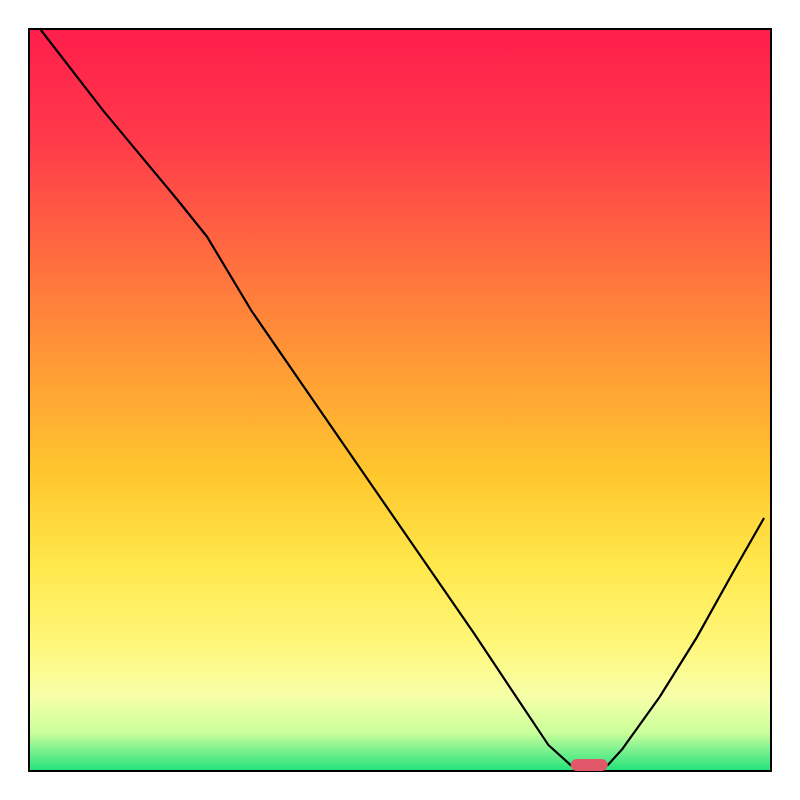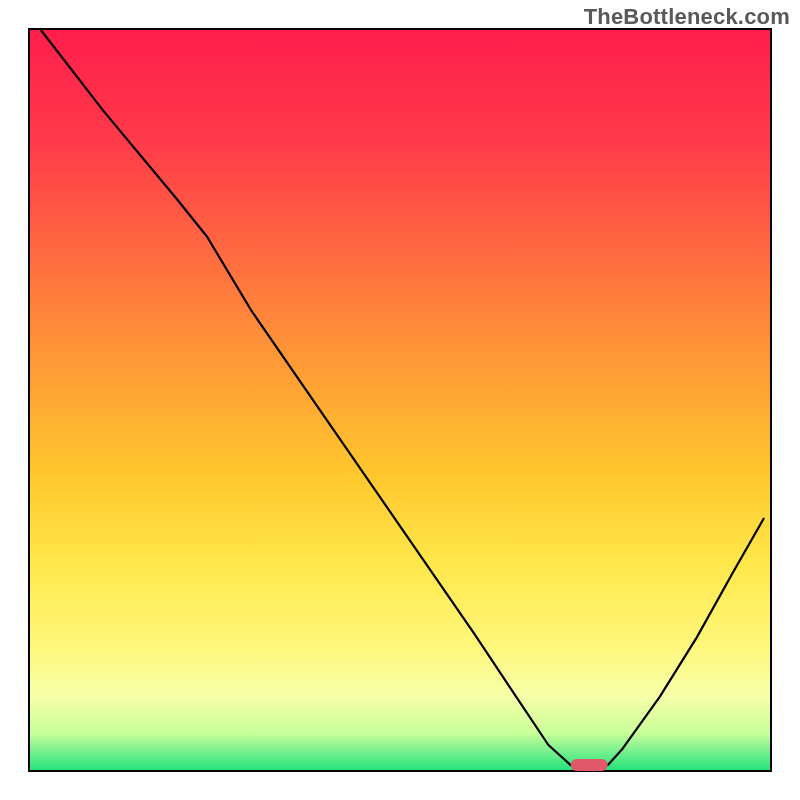--- a/index.html
+++ b/index.html
@@ -25,21 +25,20 @@
     font-size: 22px;
     font-weight: 600;
     color: #595959;
     letter-spacing: 0.2px;
   }
 </style>
 </head>
 <body>
 
 <div class="canvas-wrap">
-  <div class="watermark">TheBottleneck.com</div>
 
   <svg id="chart-svg" width="800" height="800" viewBox="0 0 800 800">
     <defs>
       <linearGradient id="bg-grad" x1="0" y1="0" x2="0" y2="1">
           <stop offset="0.00%" stop-color="#ff1e4b"></stop>
           <stop offset="15.00%" stop-color="#ff3a4a"></stop>
           <stop offset="30.00%" stop-color="#ff6a40"></stop>
           <stop offset="45.00%" stop-color="#ff9a36"></stop>
           <stop offset="60.00%" stop-color="#ffc72e"></stop>
           <stop offset="72.00%" stop-color="#ffe74a"></stop>

